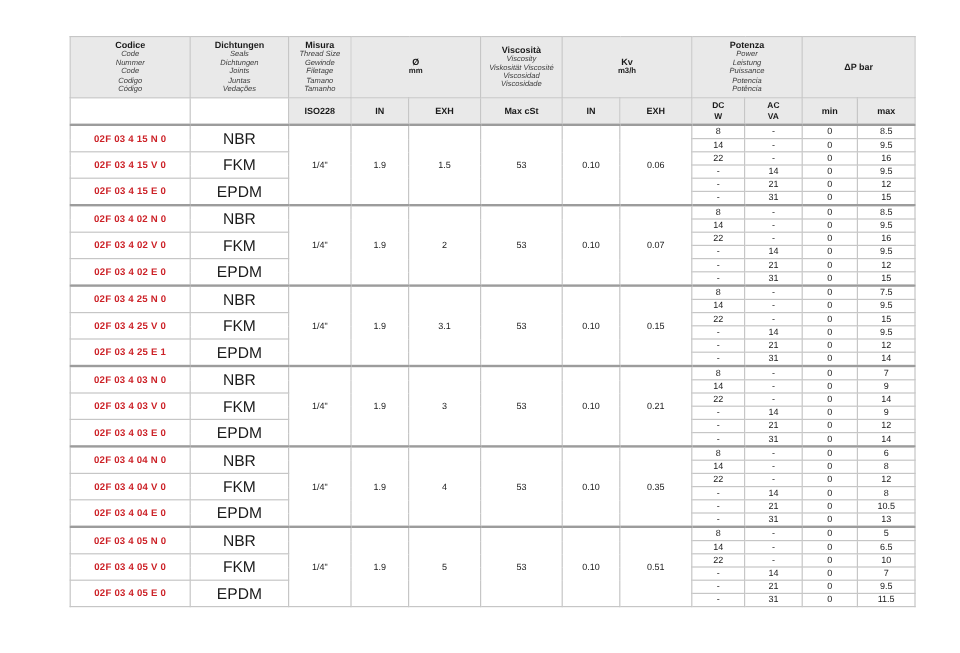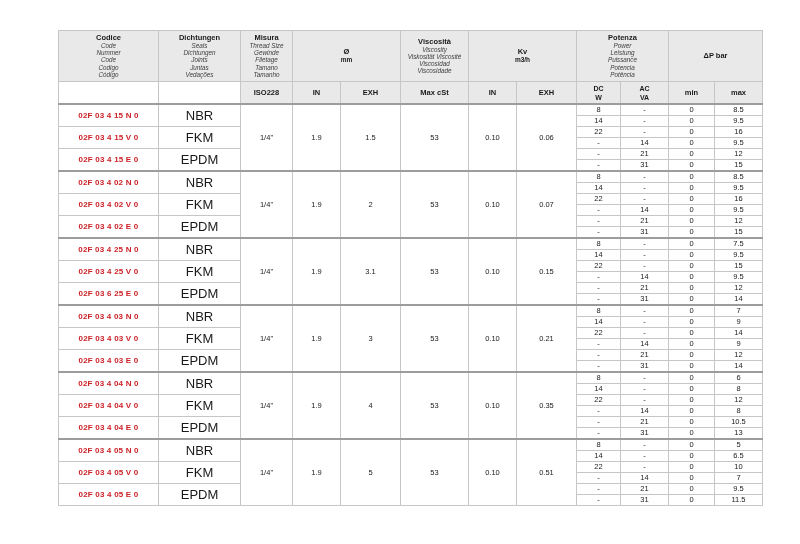--- a/index.html
+++ b/index.html
@@ -264,21 +264,21 @@
           <td class="pval">0</td>
           <td class="pval">15</td>
         </tr>
         <tr>
           <td class="pval">-</td>
           <td class="pval">14</td>
           <td class="pval">0</td>
           <td class="pval">9.5</td>
         </tr>
         <tr>
-          <td class="code" rowspan="2">02F 03 6 25 E 0</td>
+          <td class="code" rowspan="2">02F 03 4 25 E 1</td>
           <td class="seal" rowspan="2">EPDM</td>
           <td class="pval">-</td>
           <td class="pval">21</td>
           <td class="pval">0</td>
           <td class="pval">12</td>
         </tr>
         <tr>
           <td class="pval">-</td>
           <td class="pval">31</td>
           <td class="pval">0</td>

